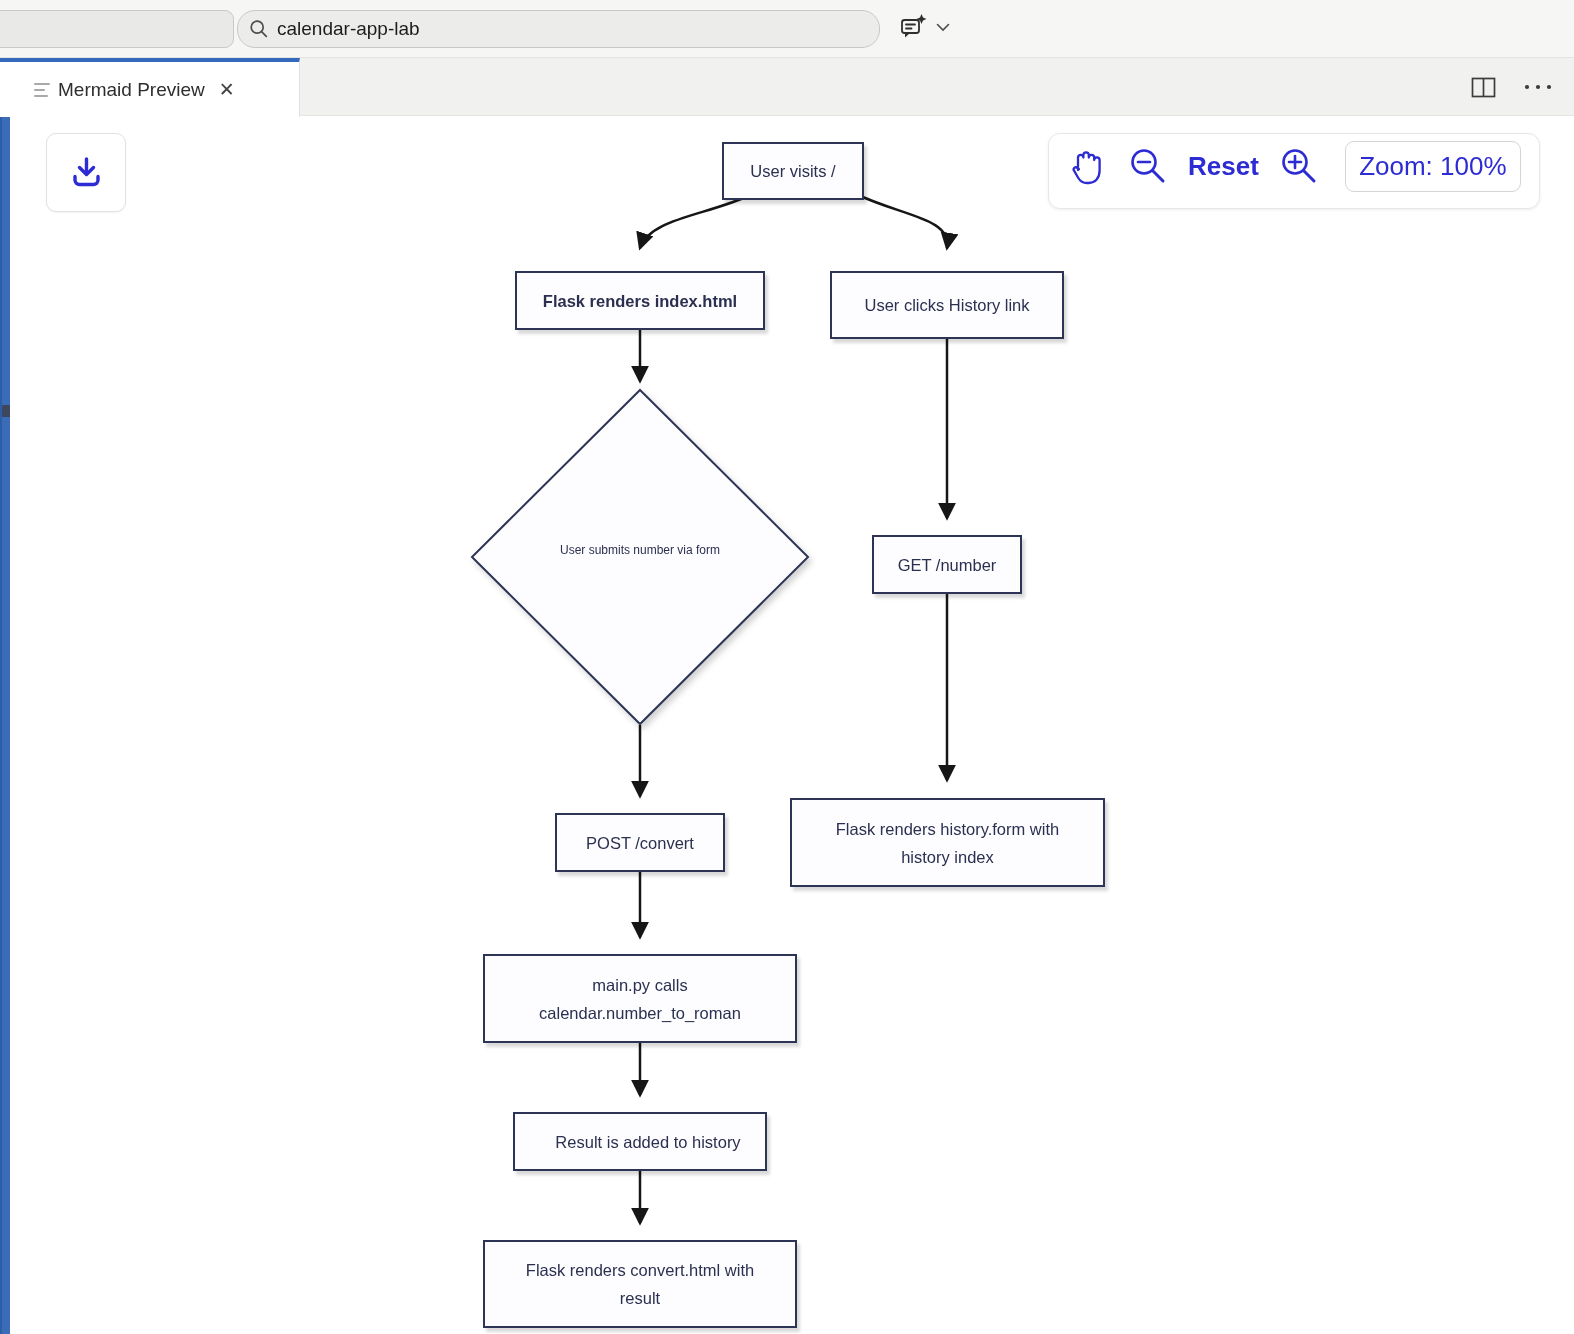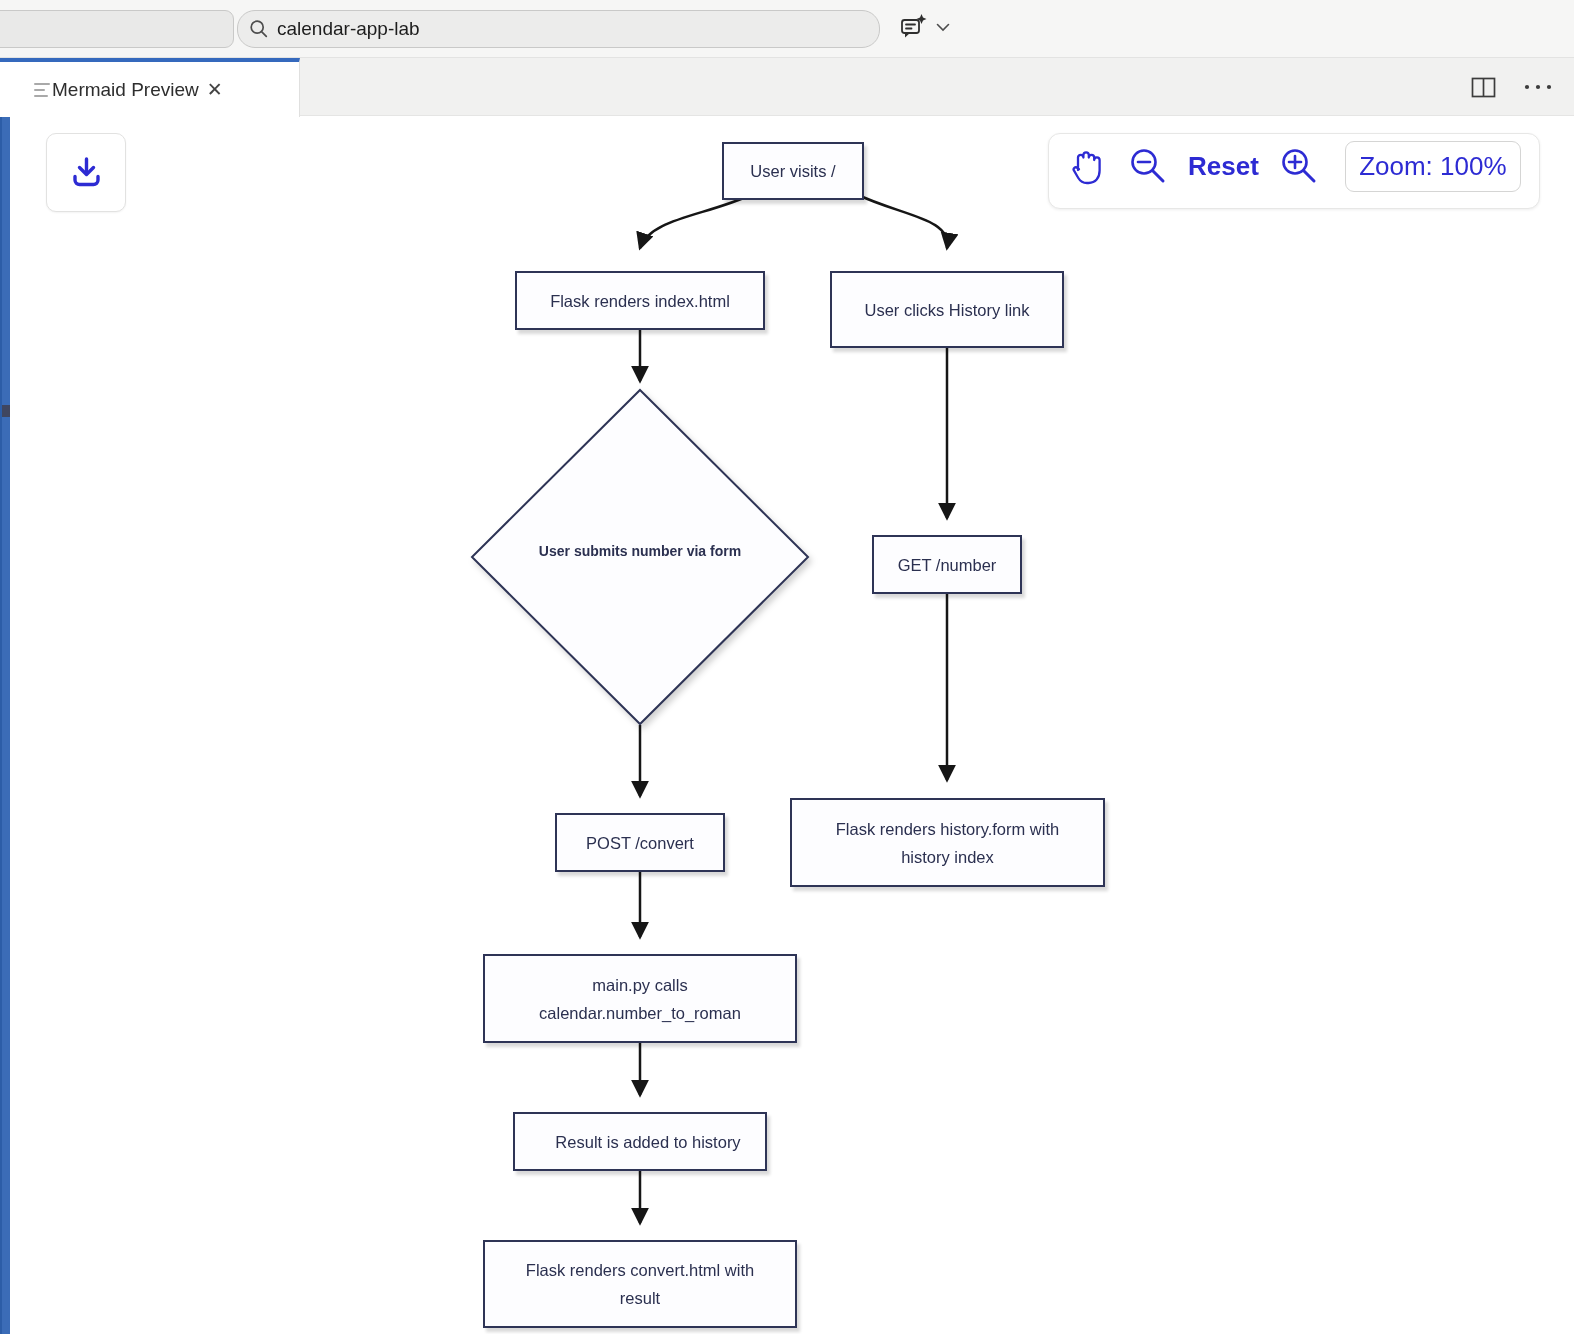--- a/index.html
+++ b/index.html
@@ -16,21 +16,21 @@
                 display:flex; align-items:center; padding-left:11px; gap:8px; }
   .search-text { font-size:19px; color:#1d1d1d; }
   .copilot-wrap { position:absolute; left:900px; top:13px; display:flex; align-items:center; gap:9px; }
 
   
   .tabstrip { position:absolute; left:0; top:58px; width:1574px; height:58px;
               background:#f1f1f0; border-bottom:1px solid #e5e5e4; z-index:9; }
   .tab-active { position:absolute; left:0; top:0; width:300px; height:59px;
                 background:#ffffff; border-top:4px solid #3569bd;
                 border-right:1px solid #e0e0df;
-                display:flex; align-items:center; padding-left:34px; gap:2px; }
+                display:flex; align-items:center; padding-left:34px; gap:8px; }
   .tab-title { font-size:19px; color:#2e2e2e; white-space:nowrap; }
   .tab-close { font-size:19px; color:#444; margin-left:6px; cursor:pointer; }
   .hamburger { display:inline-flex; flex-direction:column; gap:4px; }
   .hamburger i { display:block; height:2px; background:#a9a9a9; border-radius:1px; }
   .hamburger i:nth-child(1){ width:16px; }
   .hamburger i:nth-child(2){ width:11px; }
   .hamburger i:nth-child(3){ width:14px; }
   .tab-right { position:absolute; right:22px; top:0; height:58px; display:flex;
                align-items:center; gap:28px; }
 
@@ -63,30 +63,30 @@
   
   .canvas { position:absolute; left:10px; top:116px; width:1564px; height:1218px; background:#fff; z-index:1; }
   .edges-svg { position:absolute; left:0; top:0; width:1574px; height:1334px;
                z-index:2; pointer-events:none; }
   .node { position:absolute; background:#fdfdff; border:2px solid #2e3456; color:#2b3050;
           font-size:16.5px; line-height:28px; text-align:center;
           display:flex; flex-direction:column; justify-content:center; align-items:center;
           box-shadow:3px 4px 3px rgba(0,0,0,.15); z-index:3;margin-top:8px; }
   .node span { display:block; }
   #n0 { left:722px; top:134px; width:142px; height:58px; }
-  #n1 { left:515px; top:263px; width:250px; height:59px; }
-  #n2 { left:830px; top:263px; width:234px; height:77px; }
+  #n1 { left:515px; top:263px; width:250px; height:59px;font-weight:bold; }
+  #n2 { left:830px; top:263px; width:234px; height:68px; }
   #n4 { left:872px; top:527px; width:150px; height:59px; }
   #n5 { left:555px; top:805px; width:170px; height:59px; }
   #n6 { left:790px; top:790px; width:315px; height:89px; }
   #n7 { left:483px; top:946px; width:314px; height:89px; }
   #n8 { left:513px; top:1104px; width:254px; height:59px;padding-left:16px; }
   #n9 { left:483px; top:1232px; width:314px; height:88px; }
   .diamond-label { position:absolute; left:480px; top:543px; width:320px; text-align:center;
-                   color:#2b3050; font-size:14px; z-index:3;font-weight:bold; }
+                   color:#2b3050; font-size:12px; z-index:3; }
   svg { display:block; }
 </style>
 </head>
 <body>
 
 <div class="topbar">
   <div class="left-pill"></div>
   <div class="search-box">
     <span>
       <svg width="20" height="20" viewBox="0 0 20 20">

